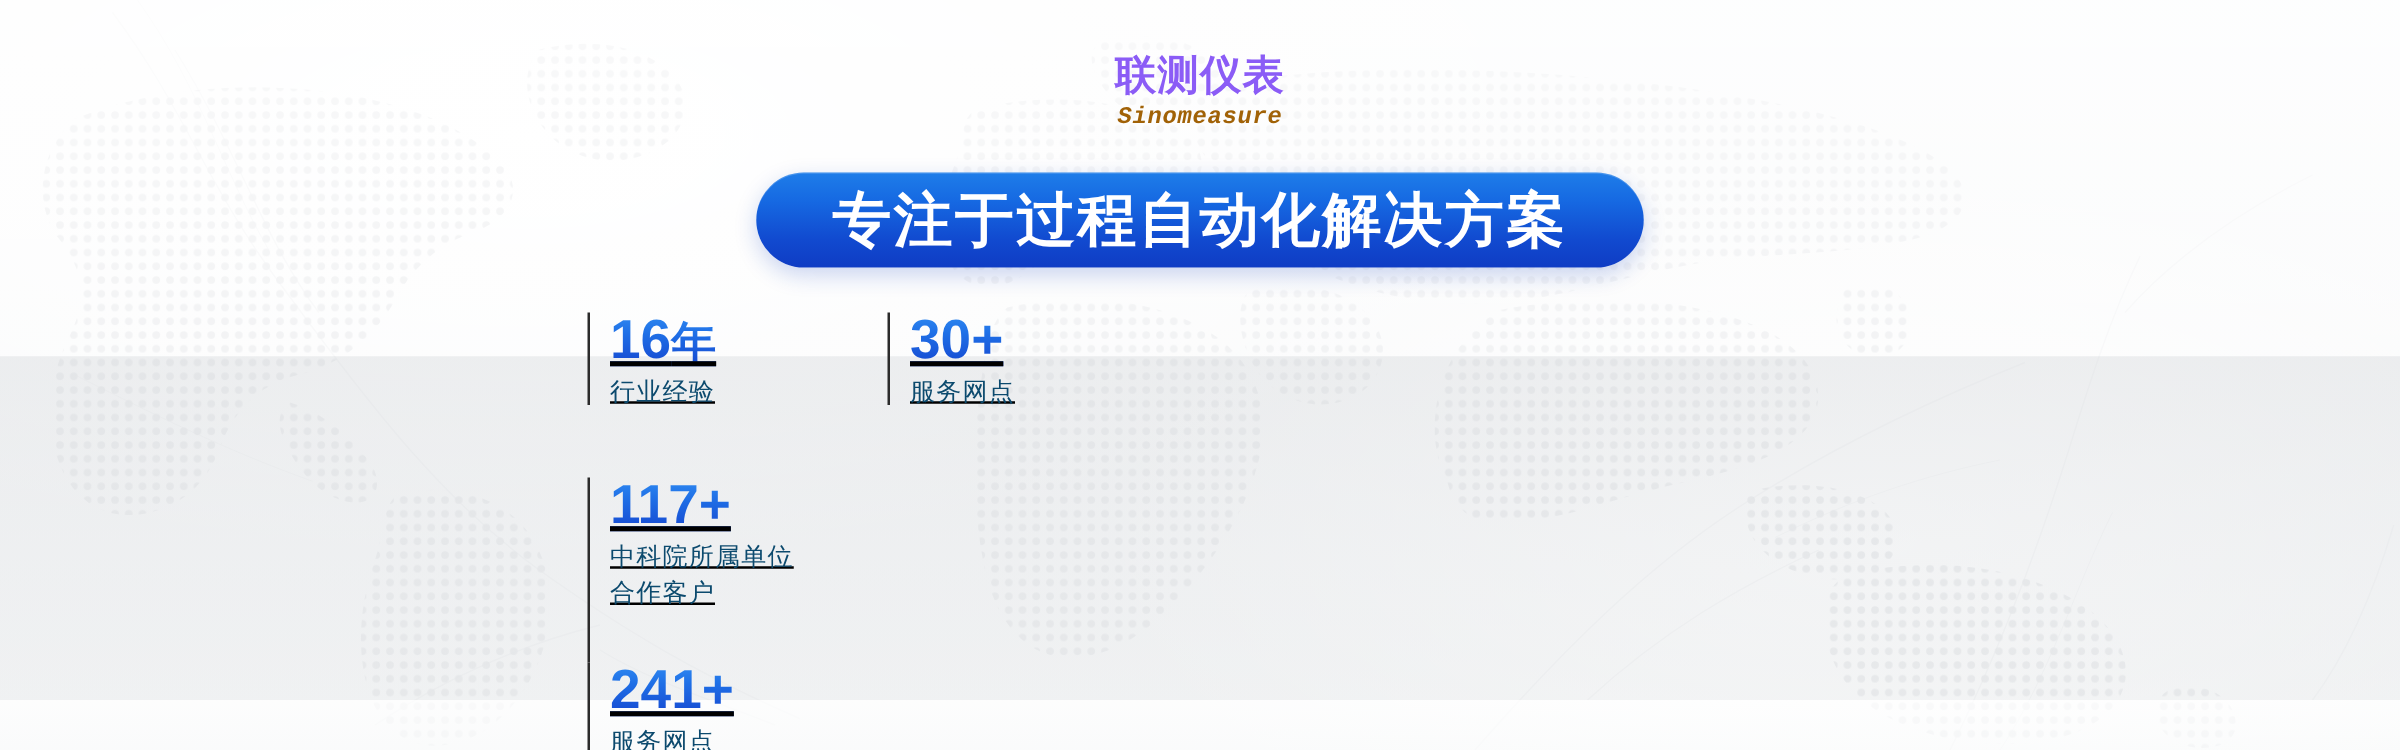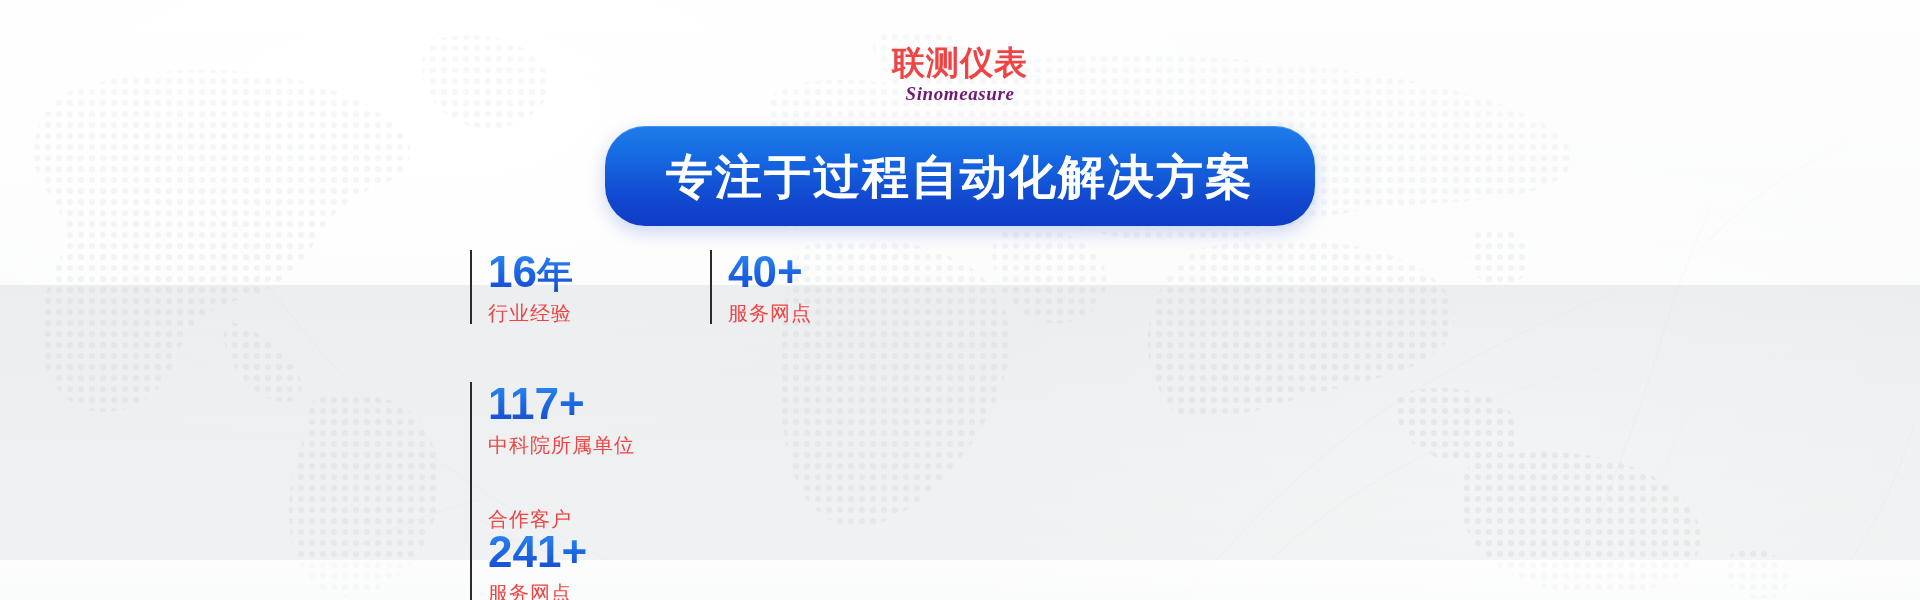--- a/index.html
+++ b/index.html
@@ -56,61 +56,61 @@
 
   
   .content { position:absolute; inset:0; }
 
   
   .logo {
     position:absolute; left:0; right:0; top:46px;
     text-align:center;
   }
   .logo-cn {
-    font-family:Liberation Sans, sans-serif;
+    font-family:Liberation Mono, monospace;
     font-size:33px; font-weight:700; letter-spacing:1px;
-    color:#ef4444;
+    color:#8b5cf6;
     line-height:1;
     text-shadow:0 1px 0 rgba(255,255,255,.6);
   }
   .logo-en {
     margin-top:5px;
-    font-family:Liberation Serif, serif;
+    font-family:Liberation Mono, monospace;
     font-size:19px; font-weight:700; font-style:italic;
     letter-spacing:.6px;
-    color:#701a75;
+    color:#a16207;
     line-height:1;
   }
 
   
   .pill-wrap { position:absolute; left:0; right:0; top:126px; display:flex; justify-content:center; }
   .pill {
-    width:710px; height:100px;
+    width:710px; height:76px;
     border-radius:40px;
     background:linear-gradient(180deg,#1e7de9 0%, #1669e2 30%, #1149cf 72%, #0f3cc4 100%);
     box-shadow:0 6px 18px rgba(18,64,190,.22), inset 0 1px 0 rgba(255,255,255,.18);
-    display:flex; align-items:center; justify-content:center;
+    display:flex; align-items:center; justify-content:center;margin-top:12px;
   }
   .pill-text {
     font-family:"DejaVu Sans","Liberation Sans",sans-serif;
     font-size:47px; font-weight:700; color:#ffffff;
     letter-spacing:2px; line-height:1;
     white-space:nowrap;
   }
 
   
   .stats {
     position:absolute;
     left:470px; top:250px;
     width:700px;
   }
   .stats-row { display:flex; }
   .stats-row + .stats-row { margin-top:58px;flex-direction:column; }
 
-  .stat { display:flex; align-items:flex-end; }
+  .stat { display:flex; align-items:flex-start;text-decoration:underline; }
   .stat-col-1 { width:240px; }
   .stat-col-2 { width:278px; }
   .stat-col-3 { width:240px; }
 
   .stat-bar {
     width:2px;
     background:#2b2b2b;
     margin-right:16px;
     flex:0 0 2px;
     align-self:stretch;
@@ -131,21 +131,21 @@
     white-space:nowrap;
   }
   .stat-num .unit {
     font-family:"DejaVu Sans","Liberation Sans",sans-serif;
     font-size:36px;
   }
   .stat-label {
     margin-top:7px;
     font-family:"DejaVu Sans","Liberation Sans",sans-serif;
     font-size:20px;
-    color:#ef4444;
+    color:#0c4a6e;
     letter-spacing:1px;
     line-height:1.1;
     white-space:nowrap;
   }
 
   
   .stat-num.big { font-size:44px; }
 </style>
 </head>
 <body>
@@ -264,21 +264,21 @@
           <div class="stat-body">
             <div class="stat-num"><span>16</span><span class="unit">年</span></div>
             <div class="stat-label">行业经验</div>
           </div>
         </div>
 
 
         <div class="stat stat-col-3">
           <div class="stat-bar"></div>
           <div class="stat-body">
-            <div class="stat-num"><span>40+</span><span class="unit"></span></div>
+            <div class="stat-num"><span>30+</span><span class="unit"></span></div>
             <div class="stat-label">服务网点</div>
           </div>
         </div>
 
       </div>
 
       <div class="stats-row">
 
         <div class="stat stat-col-1">
           <div class="stat-bar"></div>

